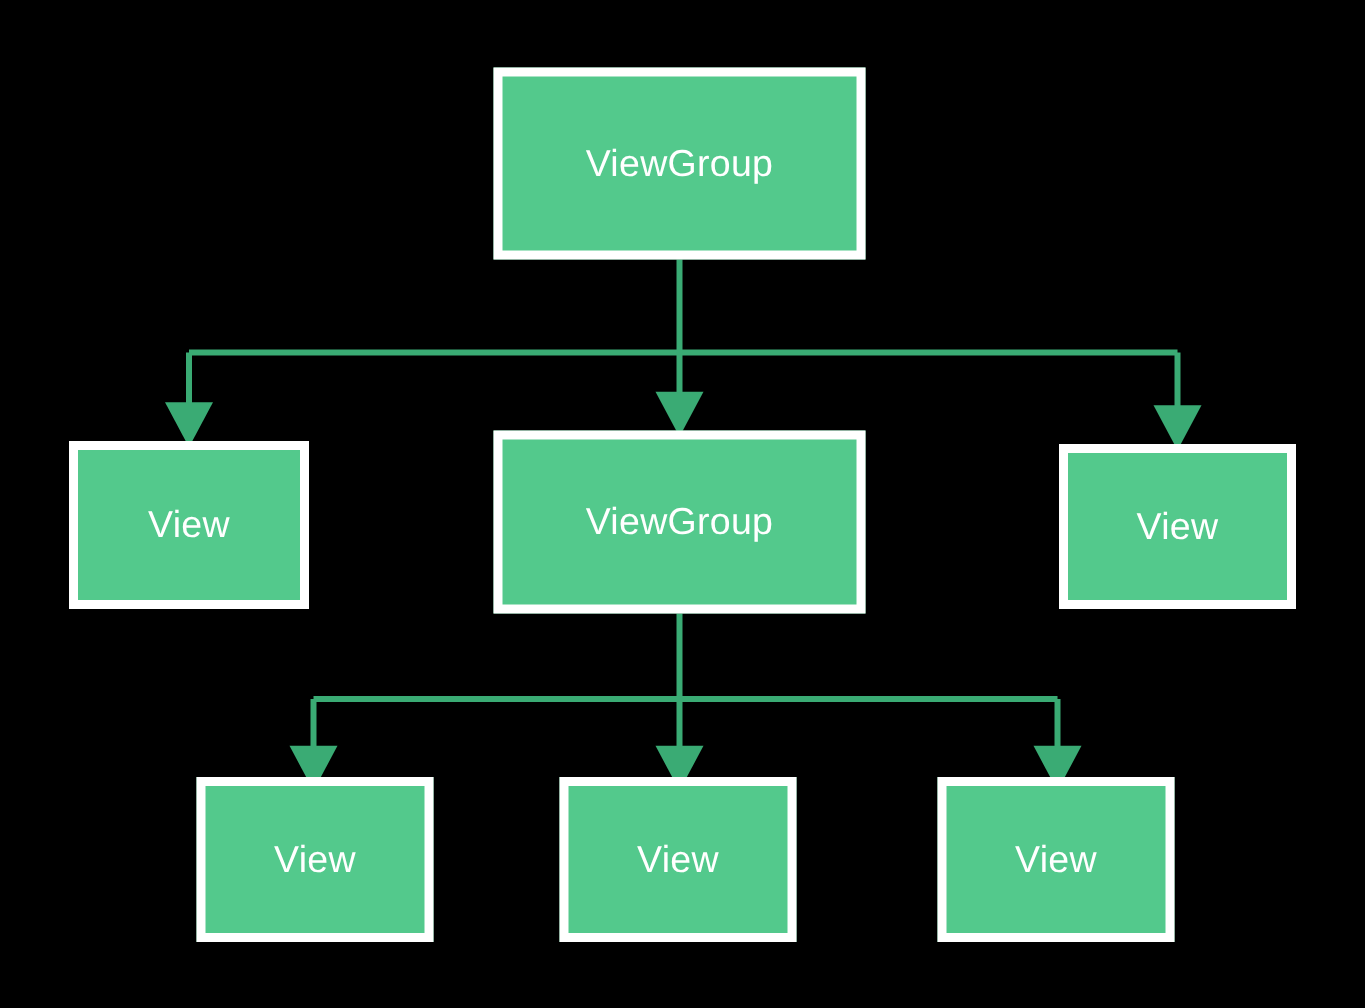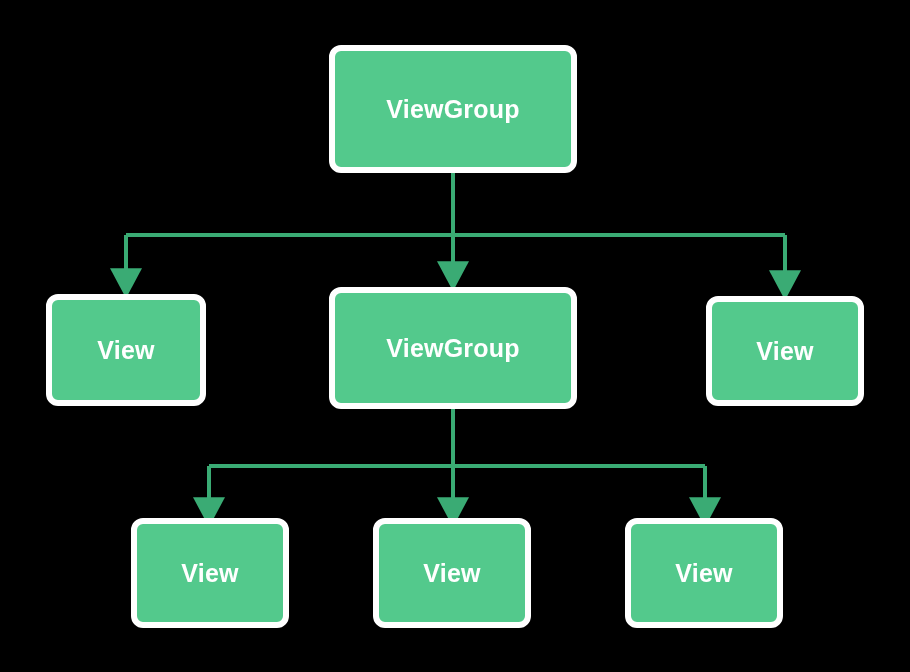--- a/index.html
+++ b/index.html
@@ -13,27 +13,27 @@
     height: 672px;
     background: #000000;
     overflow: hidden;
     font-family: "Liberation Sans", sans-serif;
   }
   .node {
     position: absolute;
     box-sizing: border-box;
     background: #53c98c;
     border: 6px solid #ffffff;
-    border-radius: 12px;
+    border-radius: 0;
     display: flex;
     align-items: center;
     justify-content: center;
     color: #ffffff;
     font-size: 25px;
-    font-weight: 700;
+    font-weight: 400;
     letter-spacing: 0.2px;
     line-height: 1;
     user-select: none;
   }
   .node-label {
     display: block;
     white-space: nowrap;
   }
   svg.edges {
     position: absolute;

